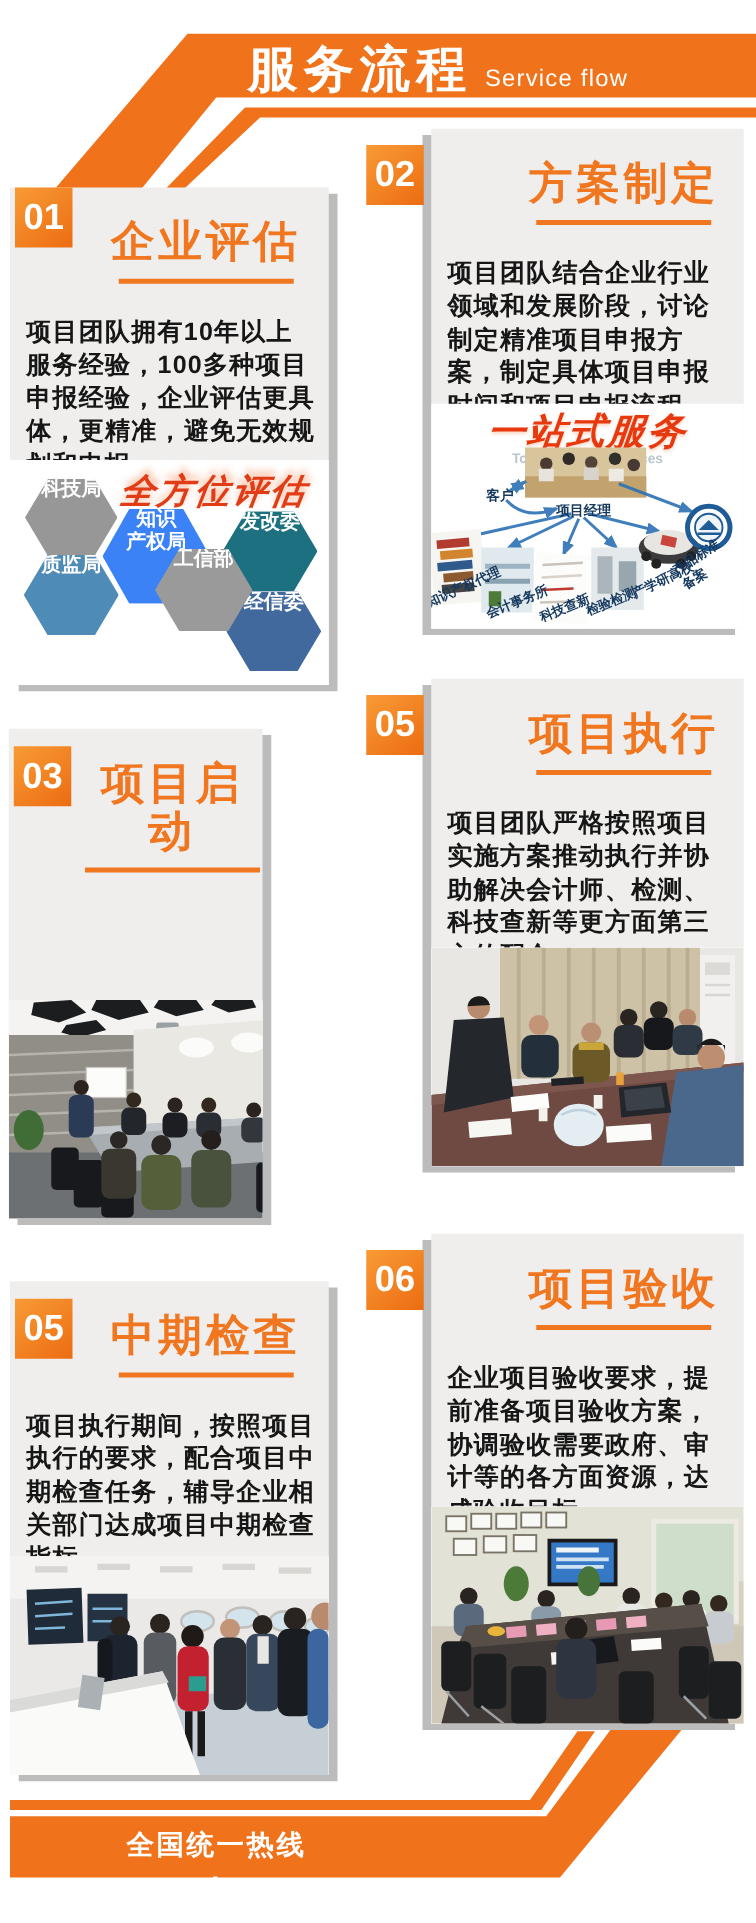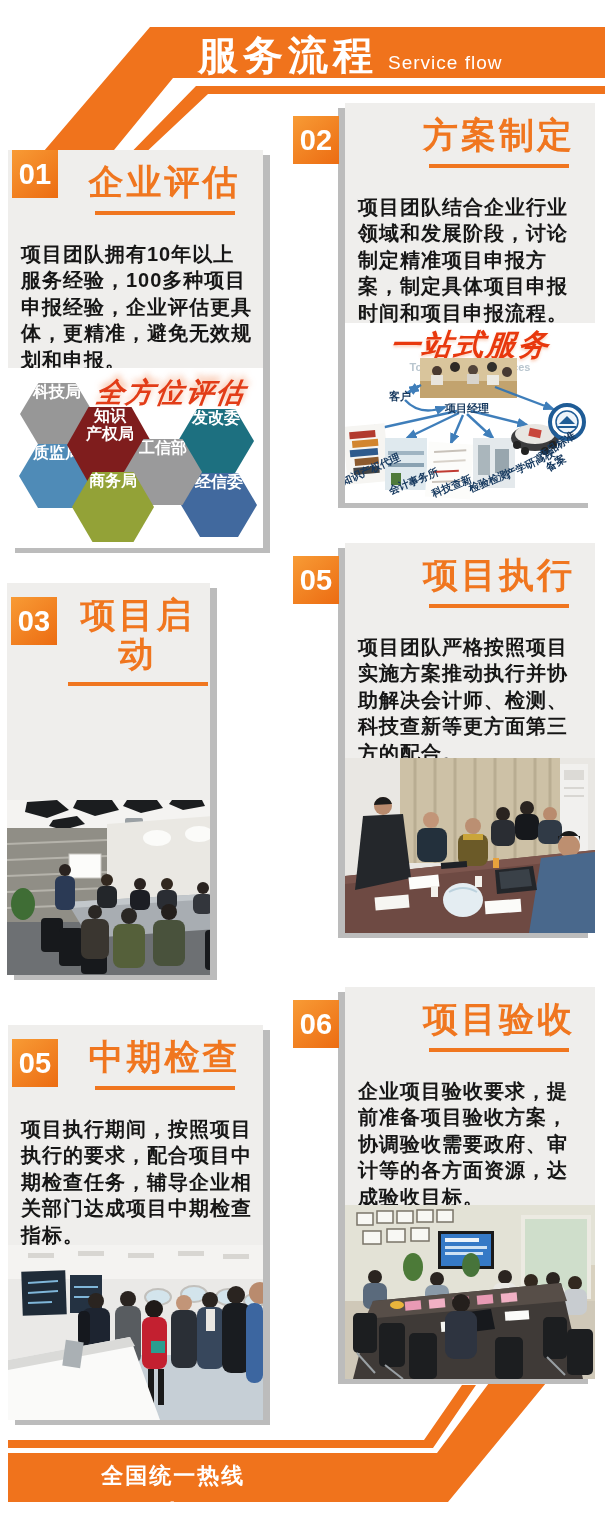--- a/index.html
+++ b/index.html
@@ -14,21 +14,21 @@
   .card{position:absolute;background:#efeeec;z-index:2;}
   .card.lcol{box-shadow:7px 5px 0 #bcbcbc;}
   .card.rcol{box-shadow:-7px 5px 0 #bcbcbc;}
   .badge{position:absolute;width:46px;height:48px;z-index:3;
          background:linear-gradient(140deg,#f89b35,#ec6c12);
          color:#fff;font-weight:700;font-size:29px;
          display:flex;align-items:center;justify-content:center;}
   .lcol .badge{left:4px;top:14px;}
   .lcol .badge.flush{top:0;}
   .rcol .badge{left:-52px;top:13px;}
-  .thead{padding-left:58px;text-align:center;margin-top:13px;}
+  .thead{padding-left:58px;text-align:center;margin-top:25px;}
   .card-title{font-size:35px;font-weight:700;color:#f0761f;letter-spacing:3px;line-height:1.1;}
   .underline{width:140px;height:4px;background:#f0761f;margin:9px auto 0;}
   .card-body{margin:26px 0 0 0;padding:0 8px 0 13px;font-size:20px;font-weight:700;
              color:#161616;line-height:1.33;letter-spacing:1px;}
   .card-media{position:absolute;left:0;right:0;bottom:0;background:#fff;overflow:hidden;}
 
   
   .assess{position:relative;width:100%;height:100%;}
   .assess-title{position:absolute;left:88px;top:6px;font-size:28px;font-weight:700;font-style:italic;
                 color:#e23c17;letter-spacing:2px;transform:skewX(-8deg);
@@ -88,29 +88,26 @@
           </div>
         <div class="hex" style="left: 170px; top: 41px; width: 76px; height: 64px; background: rgb(29, 112, 128);">
             <span>发改委</span>
           </div>
         <div class="hex" style="left: 11px; top: 76px; width: 76px; height: 64px; background: rgb(79, 139, 183);">
             <span>质监局</span>
           </div>
         <div class="hex" style="left: 173px; top: 105px; width: 76px; height: 64px; background: rgb(65, 105, 158);">
             <span>经信委</span>
           </div>
-        <div class="hex" style="left: 59px; top: 39px; width: 86px; height: 76px; background: #7f1d1d;">
+        <div class="hex" style="left: 74px; top: 39px; width: 86px; height: 76px; background: #3b82f6;">
             <span>知识
 产权局</span>
           </div>
         <div class="hex" style="left: 116px; top: 71px; width: 78px; height: 66px; background: rgb(154, 154, 155);">
             <span>工信部</span>
-          </div>
-        <div class="hex" style="left: 64px; top: 104px; width: 82px; height: 70px; background: rgb(147, 162, 55);">
-            <span>商务局</span>
           </div>
       </div>
     </div>
   </div>
 
   <div class="card rcol" style="left:345px;top:103px;width:250px;height:400px;">
     <div class="badge">
         <span>02</span>
       </div>
     <div class="thead">

